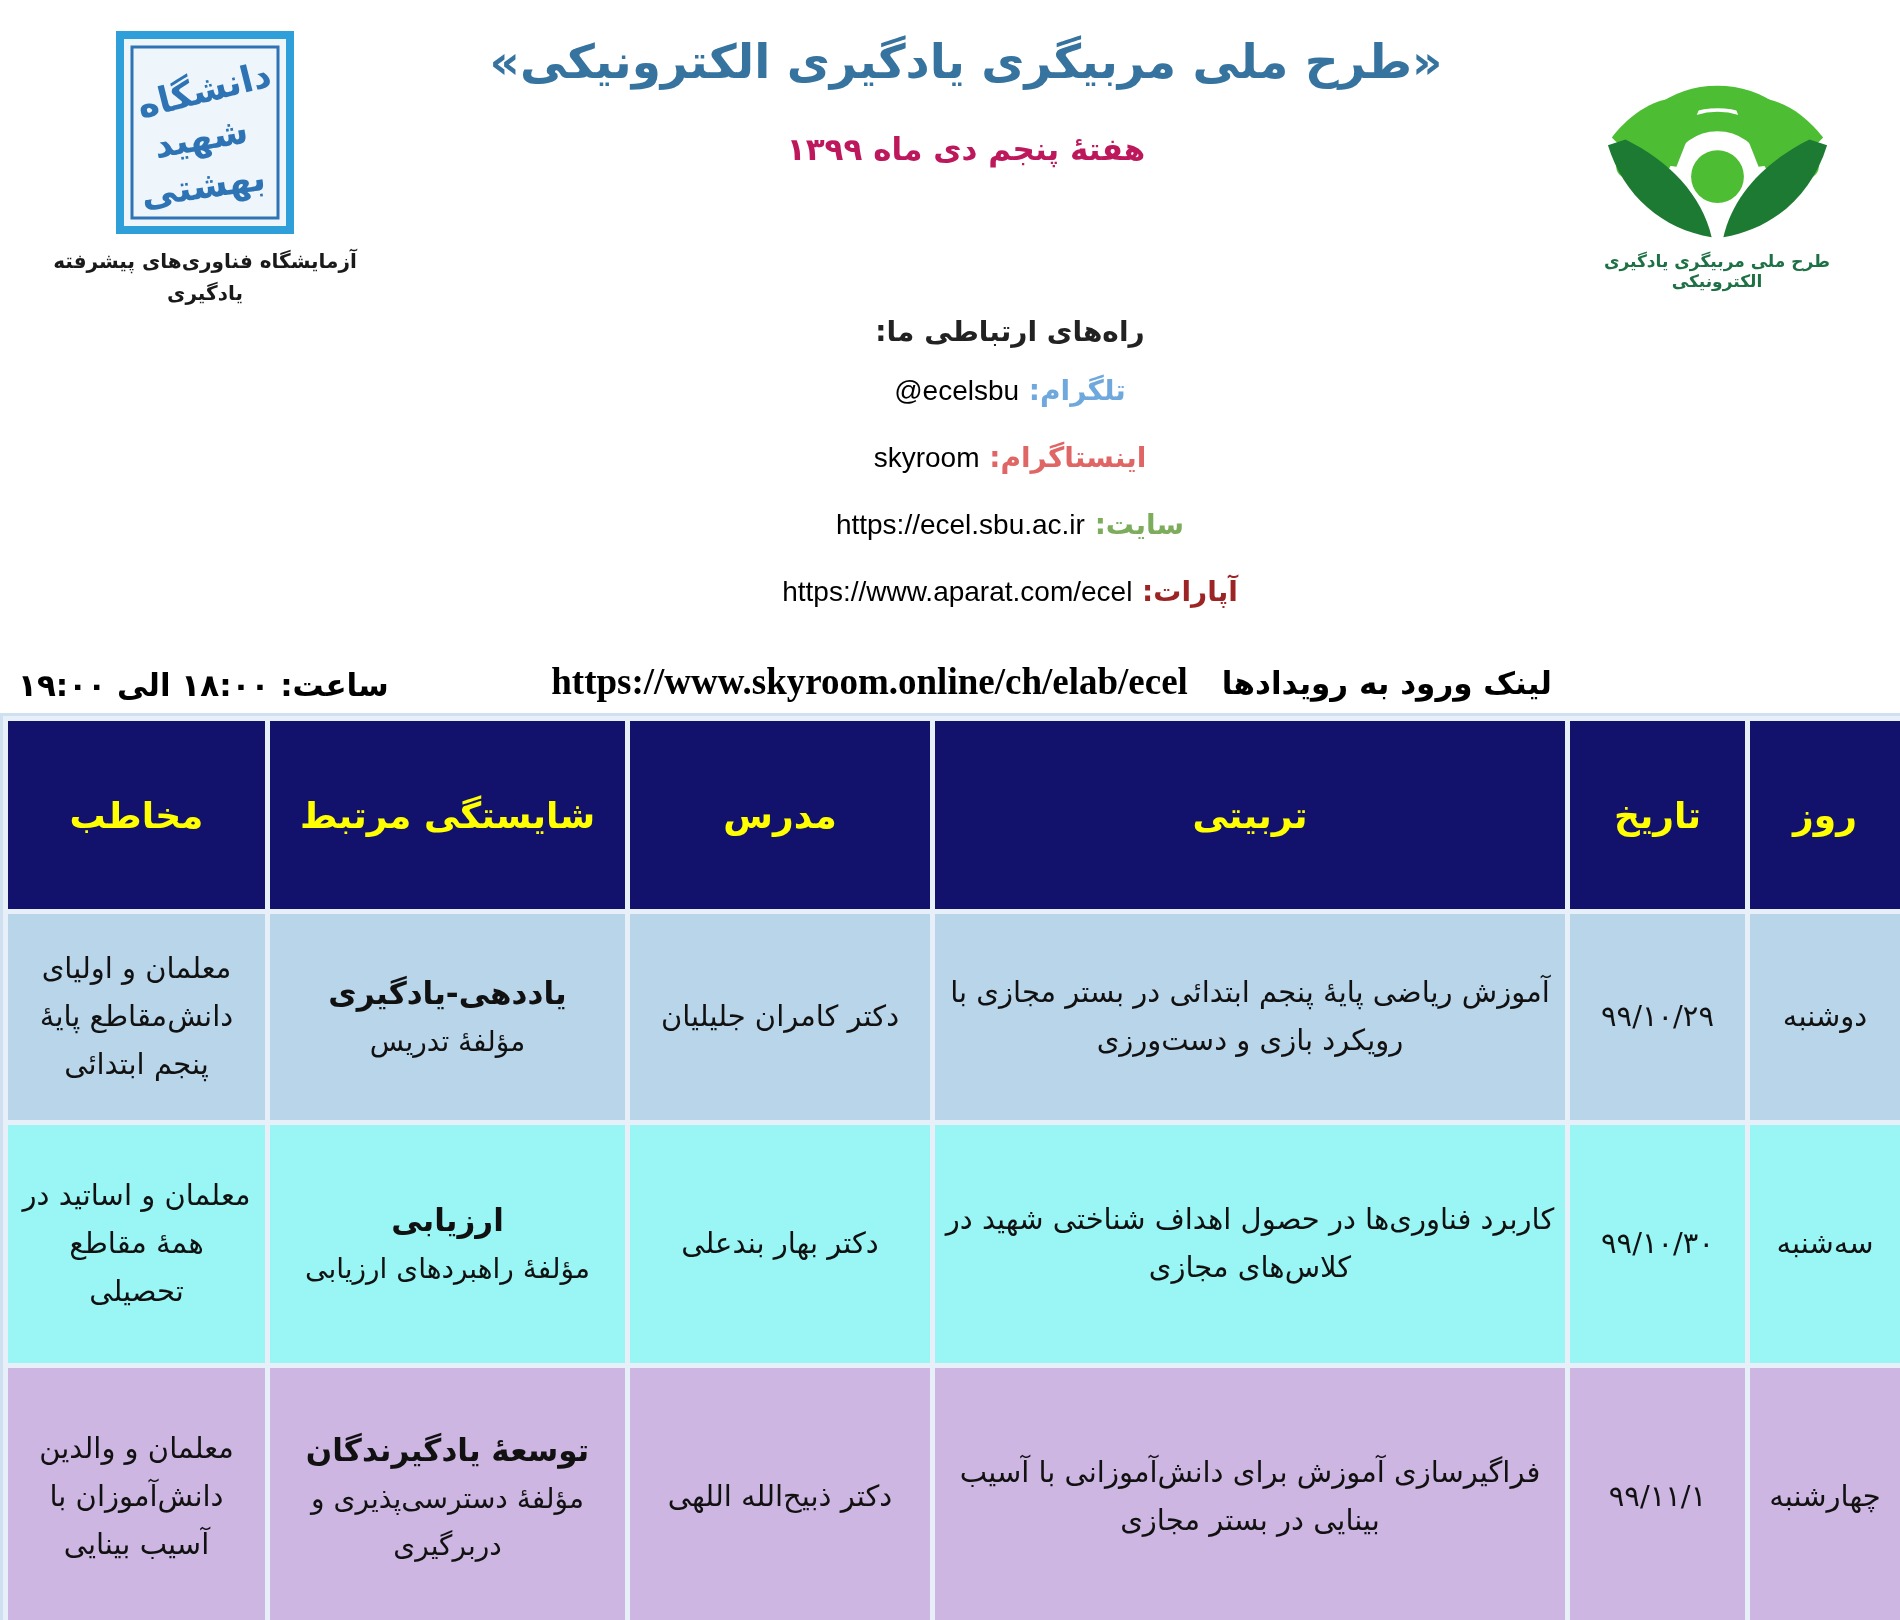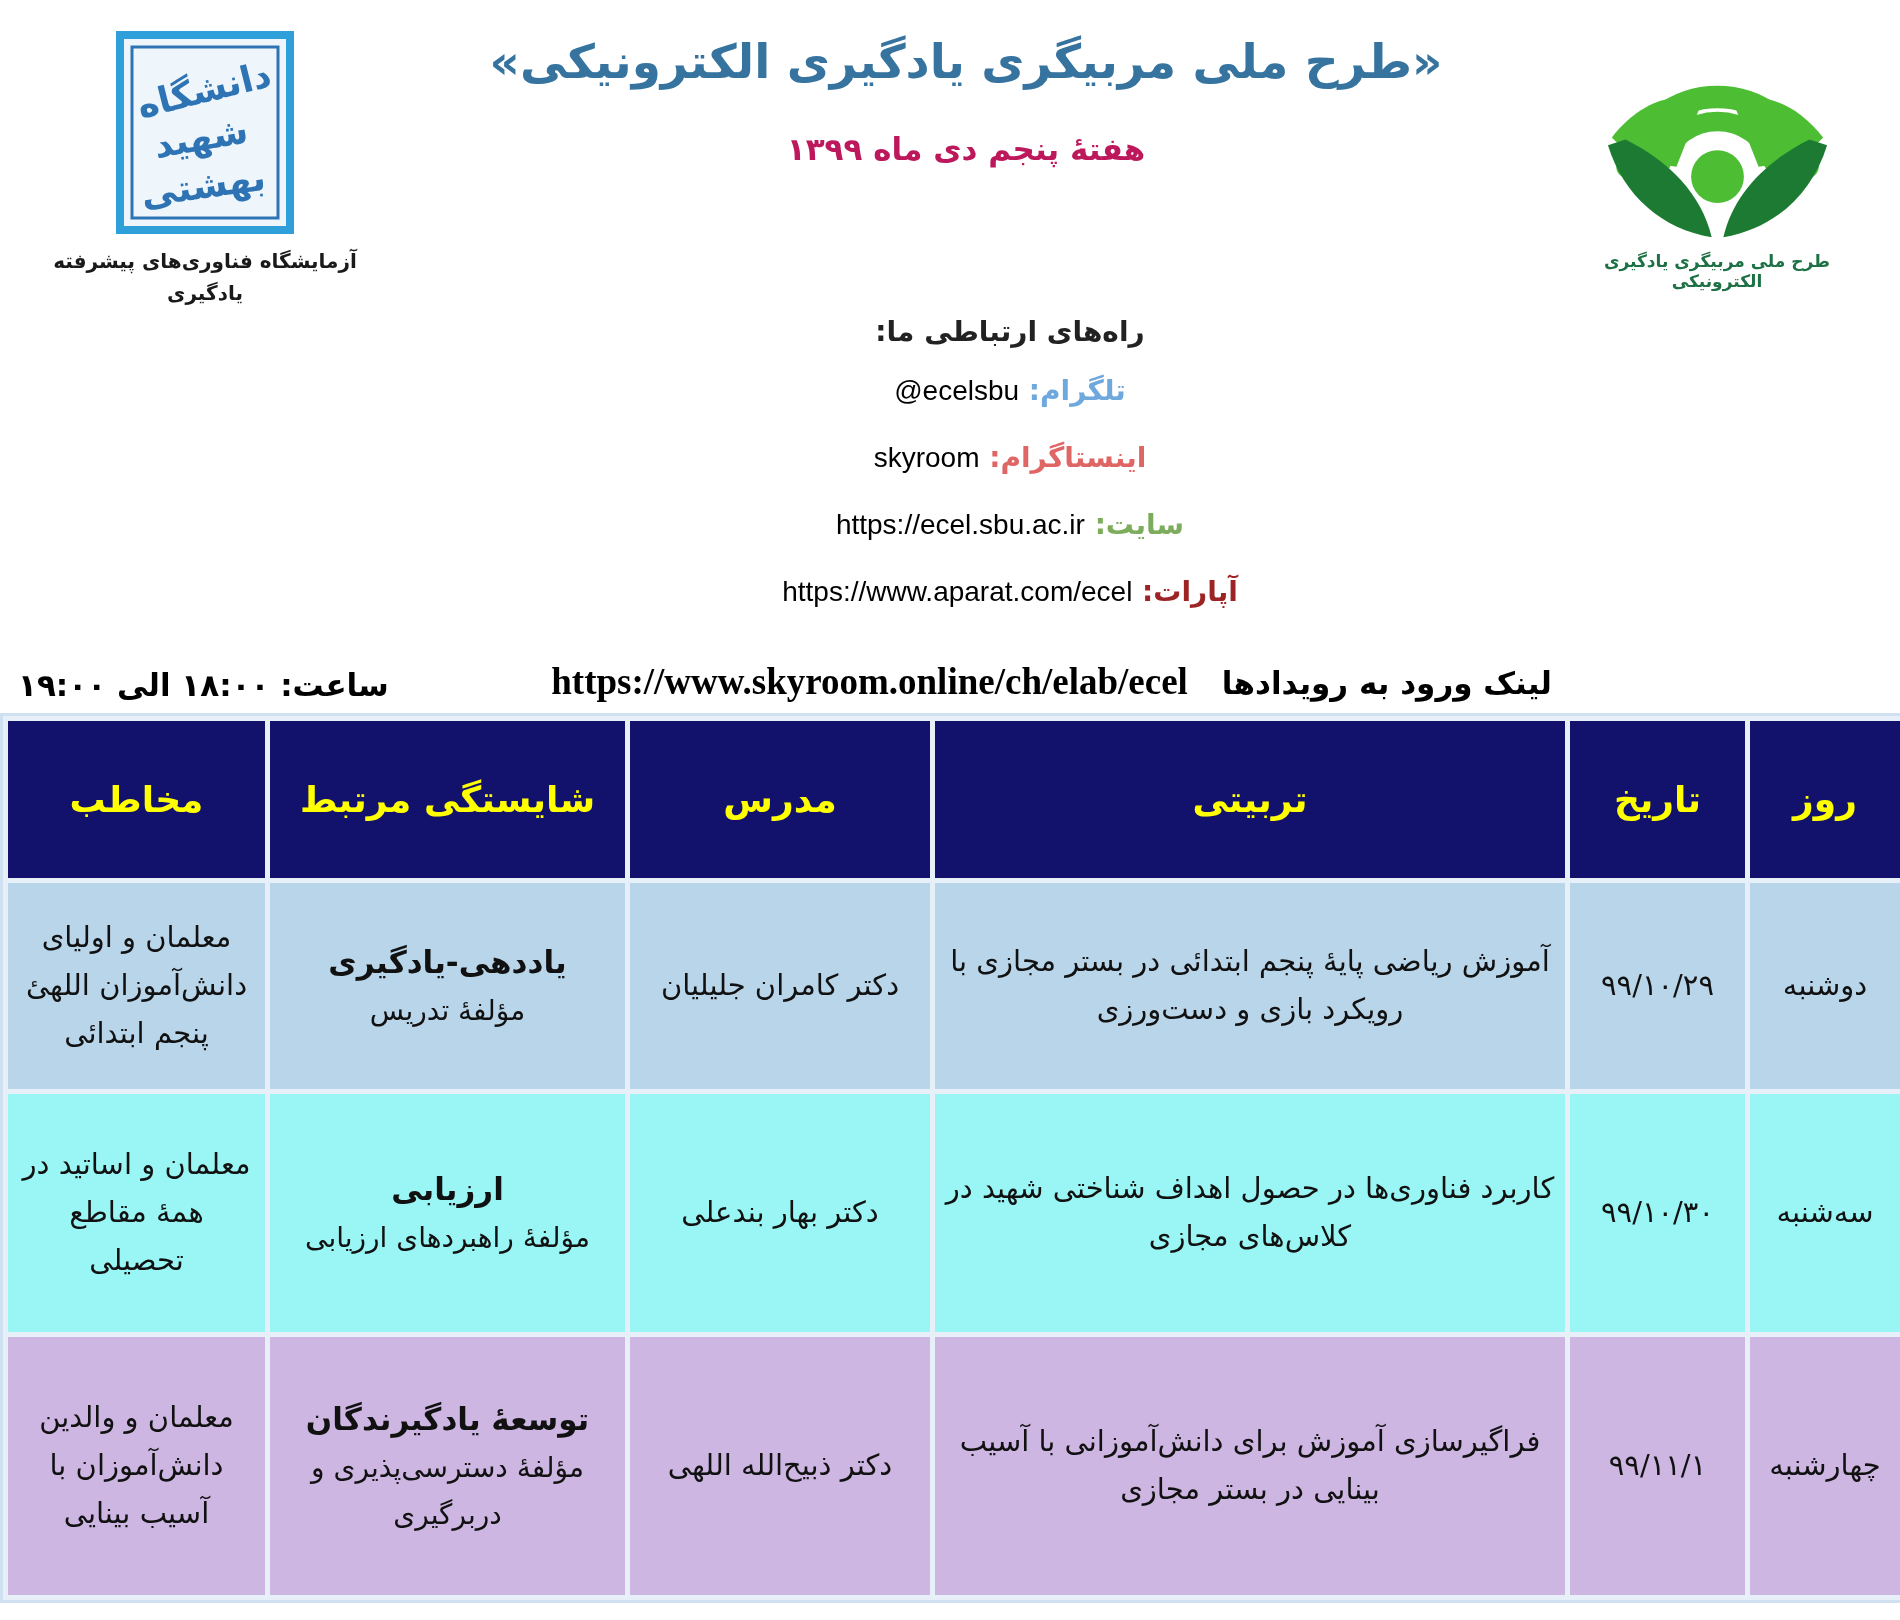--- a/index.html
+++ b/index.html
@@ -33,21 +33,21 @@
   .link-group{margin-right:330px;display:flex;direction:rtl;align-items:baseline;gap:34px;}
   .link-label{font-size:31px;font-weight:bold;color:#000;white-space:nowrap;}
   .link-url{font-size:37px;font-weight:bold;color:#000;font-family:"Liberation Serif",serif;}
   .time{font-size:31px;font-weight:bold;color:#000;white-space:nowrap;}
   
   table.schedule{
     width:1872px;margin:4px auto 0 auto;direction:rtl;table-layout:fixed;
     border-collapse:separate;border-spacing:5px;background:#e7eff8;border:3px solid #cfe0f0;
   }
   .schedule th{
-    background:#12126d;color:#ffff00;font-size:36px;font-weight:bold;height:157px;
+    background:#12126d;color:#ffff00;font-size:36px;font-weight:bold;height:188px;
     text-align:center;vertical-align:middle;padding:0 4px;
   }
   .schedule td{text-align:center;vertical-align:middle;font-size:29px;color:#111;
     padding:8px 10px;line-height:1.65;}
   tr.r1 td{background:#b9d5ea;height:190px;}
   tr.r2 td{background:#99f6f4;height:222px;}
   tr.r3 td{background:#cdb6e2;height:242px;}
   .comp-title{font-weight:bold;font-size:31px;display:block;}
   .comp-detail{font-size:28px;display:block;}
 </style>
@@ -146,21 +146,21 @@
   <tbody>
     <tr class="r1">
       <td>دوشنبه</td>
       <td>۹۹/۱۰/۲۹</td>
       <td>آموزش ریاضی پایهٔ پنجم ابتدائی در بستر مجازی با رویکرد بازی و دست‌ورزی</td>
       <td>دکتر کامران جلیلیان</td>
       <td>
         <span class="comp-title">یاددهی-یادگیری</span>
         <span class="comp-detail">مؤلفهٔ تدریس</span>
       </td>
-      <td>معلمان و اولیای دانش‌آموزان اللهیٔ پنجم ابتدائی</td>
+      <td>معلمان و اولیای دانش‌مقاطع پایهٔ پنجم ابتدائی</td>
     </tr>
     <tr class="r2">
       <td>سه‌شنبه</td>
       <td>۹۹/۱۰/۳۰</td>
       <td>کاربرد فناوری‌ها در حصول اهداف شناختی شهید در کلاس‌های مجازی</td>
       <td>دکتر بهار بندعلی</td>
       <td>
         <span class="comp-title">ارزیابی</span>
         <span class="comp-detail">مؤلفهٔ راهبردهای ارزیابی</span>
       </td>

